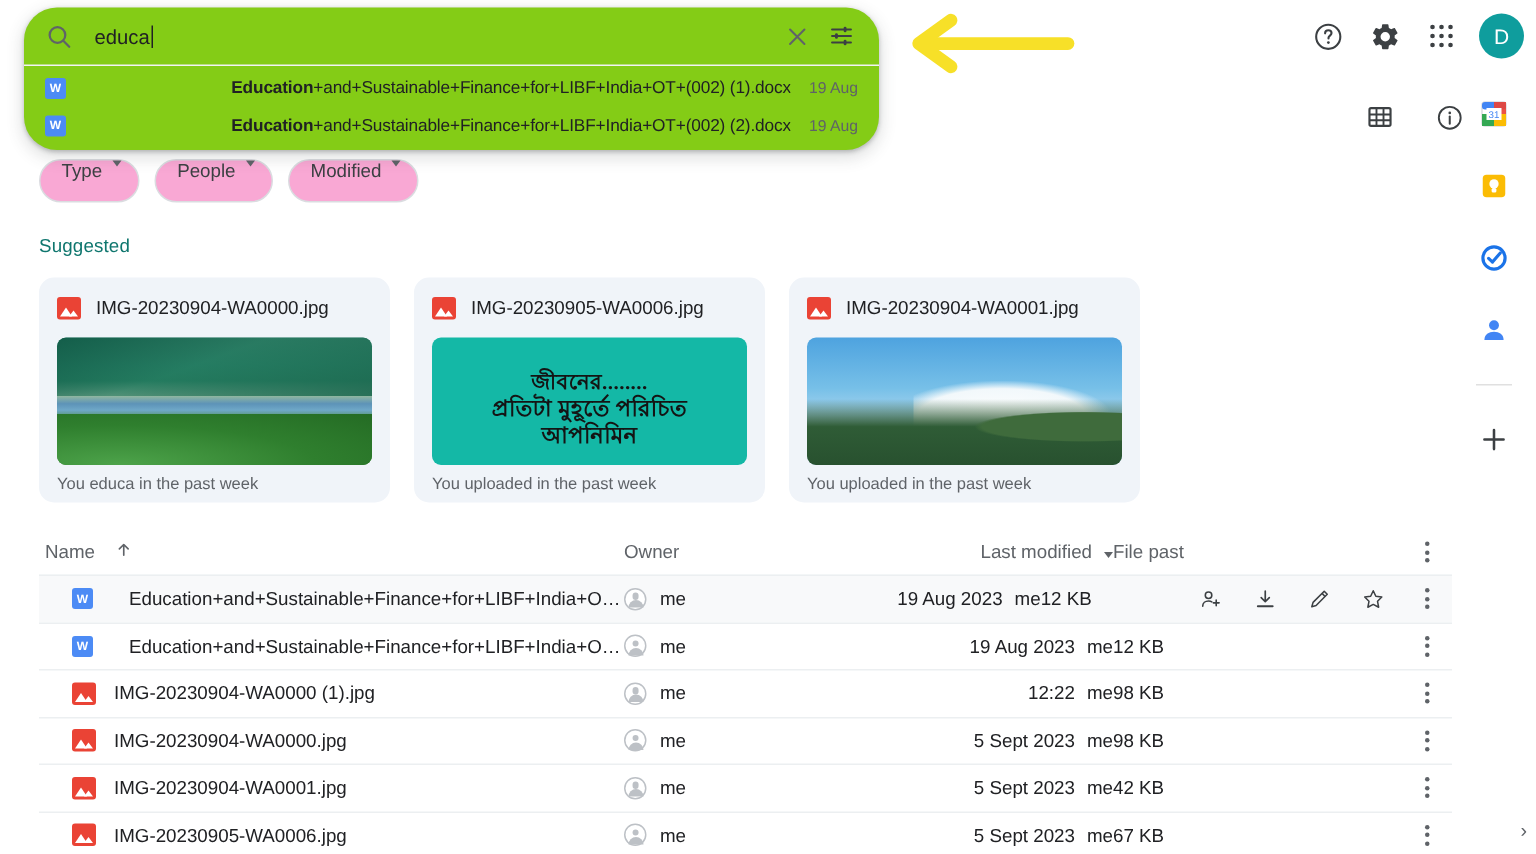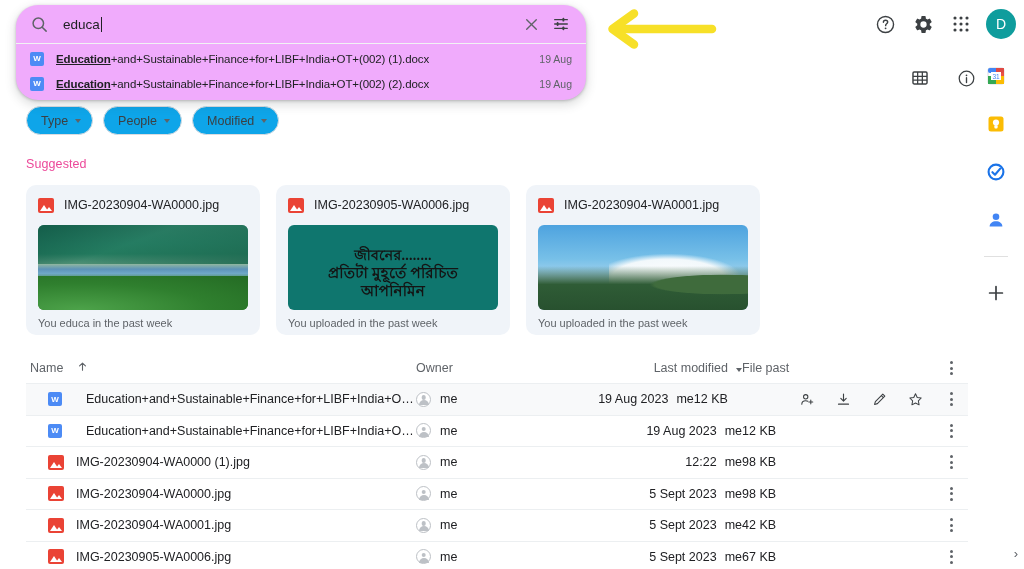--- a/index.html
+++ b/index.html
@@ -11,23 +11,24 @@
   }
   #app { position: relative; width: 1024px; height: 569px; background: #ffffff; }
 
   
   .topbar {
     position: absolute; top: 0; left: 0; width: 1024px; height: 48px;
     display: flex; align-items: center;
   }
   .search-wrap { position: absolute; left: 16px; top: 5px; width: 570px; z-index: 40; }
   .search-card {
-    background: #f0abfc; border-radius: 22px;
+    background: #84cc16; border-radius: 22px;
     box-shadow: 0 1px 3px rgba(60,64,67,.30), 0 4px 10px 2px rgba(60,64,67,.15);
     overflow: hidden;
+    text-align: right;
   }
   .search-row { height: 38px; display: flex; align-items: center; padding: 0 10px 0 14px; }
   .search-row .ico { flex: 0 0 auto; display: flex; align-items: center; justify-content: center; }
   .search-input-box {
     flex: 1 1 auto; padding-left: 14px; font-size: 13.5px; color: #202124;
     display: flex; align-items: center; height: 100%;
   }
   .caret {
     display: inline-block; width: 1px; height: 15px; background: #202124;
     margin-left: 1px;
@@ -38,21 +39,21 @@
     display: flex; align-items: center; height: 25px; padding: 0 14px 0 14px;
     cursor: pointer; font-size: 11.5px; color: #202124;
   }
   .wicon {
     width: 14px; height: 14px; background: #4c8bf5; border-radius: 2px;
     color: #fff; font-size: 8px; font-weight: bold; display: flex;
     align-items: center; justify-content: center; flex: 0 0 auto; margin-right: 12px;
     font-family: "Liberation Sans", sans-serif;
   }
   .sugg-name { flex: 1 1 auto; white-space: nowrap; overflow: hidden; text-overflow: ellipsis; letter-spacing: -0.1px; }
-  .sugg-name b { font-weight: 700; text-decoration: underline; }
+  .sugg-name b { font-weight: 700; }
   .sugg-date { flex: 0 0 auto; font-size: 10.5px; color: #5f6368; margin-left: 12px; }
 
   
   .arrow-anno { position: absolute; left: 600px; top: 8px; width: 118px; height: 42px; z-index: 45; pointer-events: none; }
 
   .top-right { position: absolute; right: 8px; top: 0; height: 48px; display: flex; align-items: center; gap: 4px; z-index: 30; }
   .tr-btn { width: 34px; height: 34px; border-radius: 50%; display: flex; align-items: center; justify-content: center; cursor: pointer; }
   .avatar {
     width: 30px; height: 30px; border-radius: 50%; background: #0f9d9d;
     color: #fff; font-size: 14px; display: flex; align-items: center; justify-content: center;
@@ -71,26 +72,26 @@
   }
   .rail-btn { width: 28px; height: 28px; display: flex; align-items: center; justify-content: center; cursor: pointer; border-radius: 50%; }
   .rail-div { width: 24px; height: 1px; background: #e0e0e0; margin: 2px 0; }
 
   
   .content { position: absolute; left: 0; top: 48px; width: 968px; height: 521px; padding: 0 0 0 26px; }
 
   .chips { display: flex; gap: 10px; margin-top: 58px; }
   .chip {
     height: 29px; border: 1px solid #dadce0; border-radius: 16px;
-    display: flex; align-items: center; gap: 7px; padding: 0 11px 0 14px;
-    font-size: 12.5px; color: #3c4043; cursor: pointer; background: #0ea5e9;
+    display: flex; gap: 7px; padding: 0 11px 0 14px;
+    font-size: 12.5px; color: #3c4043; cursor: pointer; background: #f9a8d4;
   }
   .tri { width: 0; height: 0; border-left: 3.5px solid transparent; border-right: 3.5px solid transparent; border-top: 4px solid #5f6368; }
 
-  .sec-title { margin-top: 22px; font-size: 12.5px; color: #ec4899; letter-spacing: .1px; }
+  .sec-title { margin-top: 22px; font-size: 12.5px; color: #0f766e; letter-spacing: .1px; }
 
   .cards { display: flex; gap: 16px; margin-top: 14px; }
   .card {
     width: 234px; height: 150px; border-radius: 10px; background: #f0f4f9;
     overflow: hidden; cursor: pointer; display: flex; flex-direction: column;
   }
   .card-head { height: 40px; display: flex; align-items: center; padding: 0 12px; gap: 10px; flex: 0 0 auto; }
   .imgicon {
     width: 16px; height: 15px; background: #ea4335; border-radius: 2px;
     display: flex; align-items: flex-end; justify-content: center; flex: 0 0 auto;
@@ -114,21 +115,21 @@
   .t-valley { background: linear-gradient(180deg,#2c7d6a 0%,#20836b 22%,#1d7f63 34%,#8fb6a0 46%,#5d93b8 52%,#6fa8c8 57%,#4f8f52 64%,#3f8a3c 80%,#2f7a2c 100%); }
   .t-valley::before {
     content:""; position:absolute; top:0; left:0; right:0; height:46%;
     background: linear-gradient(160deg, rgba(18,92,72,.95) 0%, rgba(40,120,92,.6) 45%, rgba(30,105,80,.9) 100%);
   }
   .t-valley::after {
     content:""; position:absolute; bottom:0; left:0; right:0; height:40%;
     background: radial-gradient(ellipse at 20% 100%, #4da34a 0%, #2f7f2e 55%, #246b24 100%);
   }
   
-  .t-pink { background: #0f766e; display: flex; align-items: center; justify-content: center; }
+  .t-pink { background: #14b8a6; display: flex; align-items: center; justify-content: center; }
   .beng {
     color: #141414; font-size: 15px; line-height: 1.22; text-align: center;
     font-family: "Liberation Serif", serif; font-weight: 700; letter-spacing: .3px;
     transform: translateY(6px);
   }
   .beng .l1 { font-size: 14px; }
   .beng .l2 { font-size: 15px; }
   .beng .l3 { font-size: 15px; }
   
   .t-sky { background: linear-gradient(180deg,#4ea3df 0%,#77c0e8 40%,#bcdcf0 70%,#8fb7cf 100%); }

